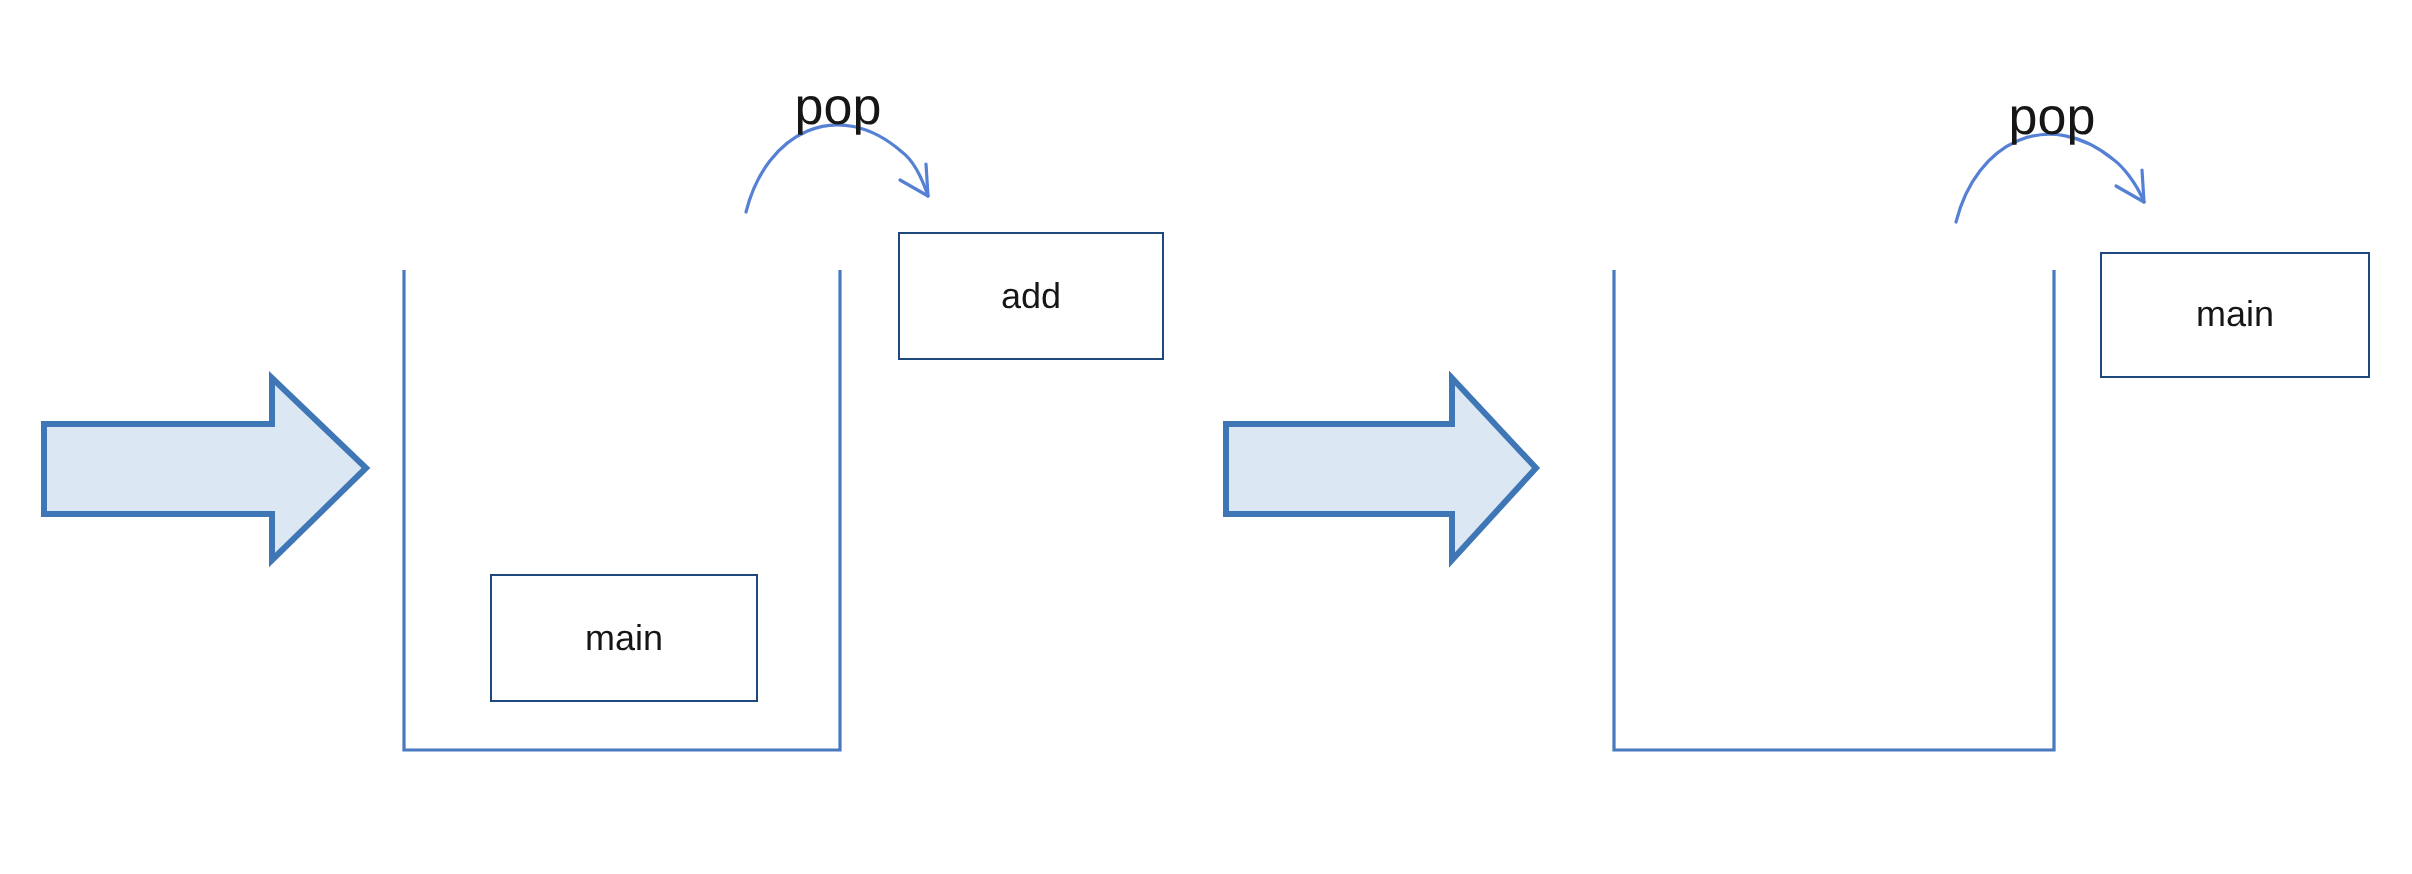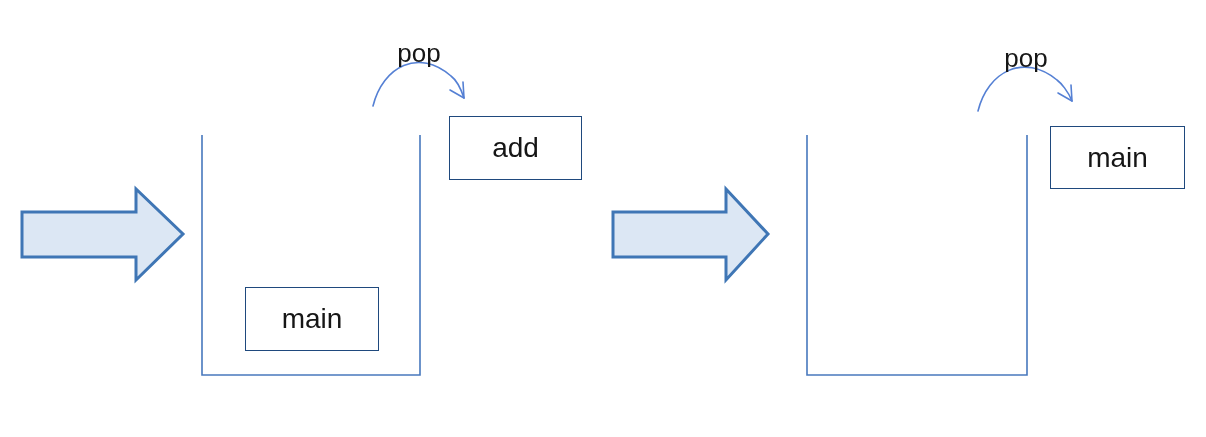--- a/index.html
+++ b/index.html
@@ -41,21 +41,21 @@
     stroke-linejoin: round;
   }
   .box {
     position: absolute;
     box-sizing: border-box;
     border: 1.5px solid var(--box-border, #1f497d);
     background: #ffffff;
     display: flex;
     align-items: center;
     justify-content: center;
-    font-size: 28px;
+    font-size: 18px;
     color: var(--text, #161616);
     white-space: nowrap;
   }
   .pop-label {
     position: absolute;
     transform: translateX(-50%);
     font-size: 26px;
     line-height: 28px;
     color: var(--text, #161616);
     white-space: nowrap;

